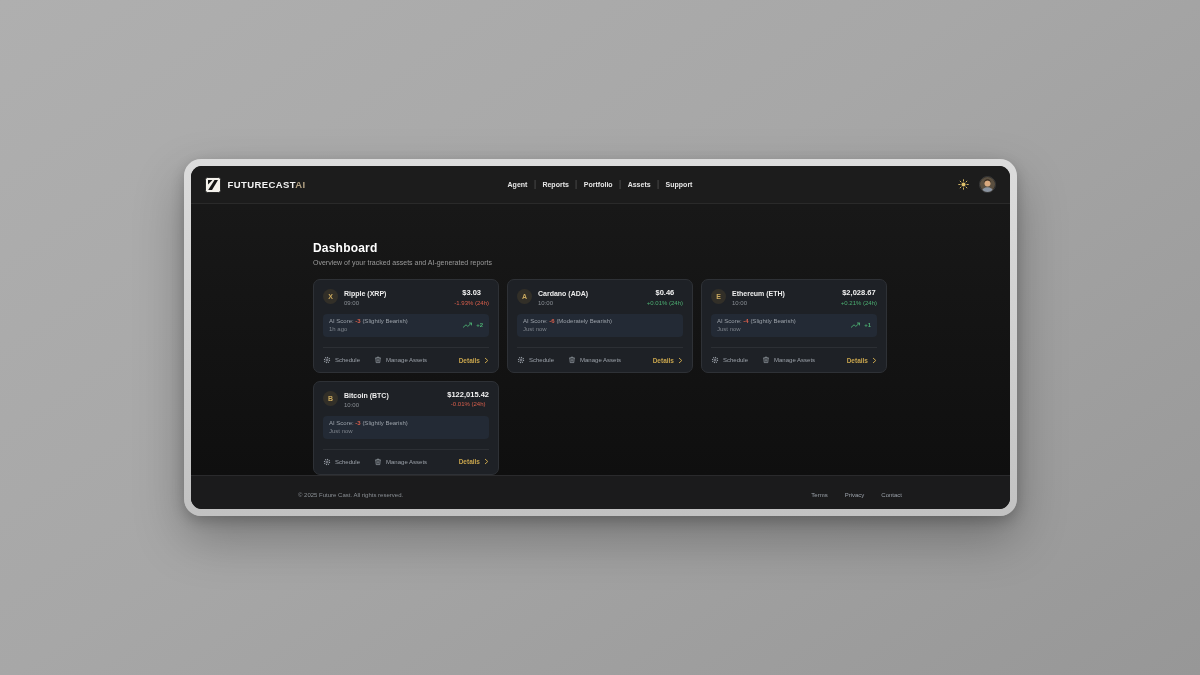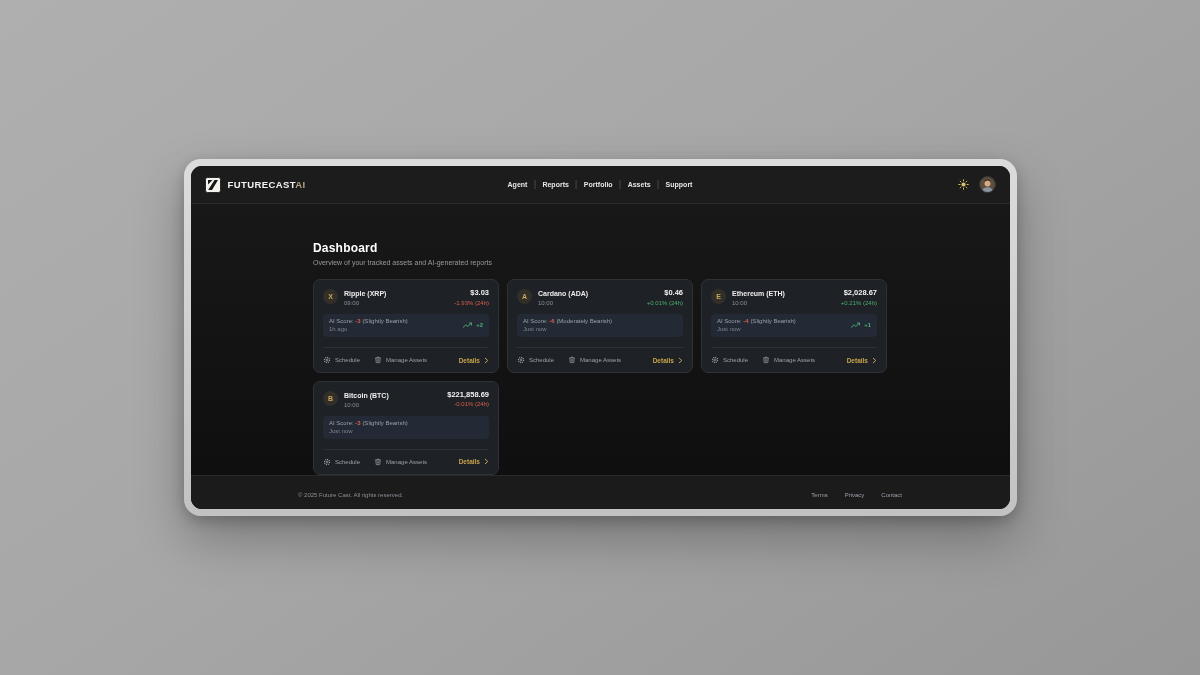--- a/index.html
+++ b/index.html
@@ -47,21 +47,21 @@
     padding:9px 9px 8px;
   }
   .card-head { display:flex; justify-content:space-between; align-items:flex-start; }
   .asset { display:flex; gap:6px; }
   .asset-icon {
     width:15px; height:15px; border-radius:50%; background:#322f28; color:#c9a85e;
     font-size:7px; font-weight:700; display:flex; align-items:center; justify-content:center; flex:none;
   }
   .asset-name { font-size:7px; font-weight:700; color:#ededed; line-height:1.1; padding-top:1px; }
   .asset-time { font-size:6px; color:#8a8f95; margin-top:2px; }
-  .price-col { text-align:right; }
+  .price-col { text-align:center; }
   .price { font-size:7.5px; font-weight:700; color:#f2f2f2; line-height:1.1; }
   .change { font-size:6px; margin-top:2px; }
   .pos { color:#4caf72; } .neg { color:#d95f4c; }
   .ai-box {
     margin-top:8px; background:#232a35; border-radius:4px; padding:4px 6px 5px;
     display:flex; justify-content:space-between; min-height:23px;
   }
   .ai-line { font-size:6px; color:#9aa0a8; }
   .ai-score { color:#d95f4c; font-weight:700; }
   .ai-updated { font-size:6px; color:#7c828a; margin-top:2px; }
@@ -304,21 +304,21 @@
         <article class="card">
           <div class="card-head">
             <div class="asset">
               <div class="asset-icon">B</div>
               <div>
                 <div class="asset-name">Bitcoin (BTC)</div>
                 <div class="asset-time">10:00</div>
               </div>
             </div>
             <div class="price-col">
-              <div class="price">$221,858.69</div>
+              <div class="price">$122,015.42</div>
               <div class="change neg">-0.01% (24h)</div>
             </div>
           </div>
           <div class="ai-box">
             <div>
               <div class="ai-line">
                 <span>AI Score:</span>
                 <span class="ai-score">-3</span>
                 <span>(Slightly Bearish)</span>
               </div>

